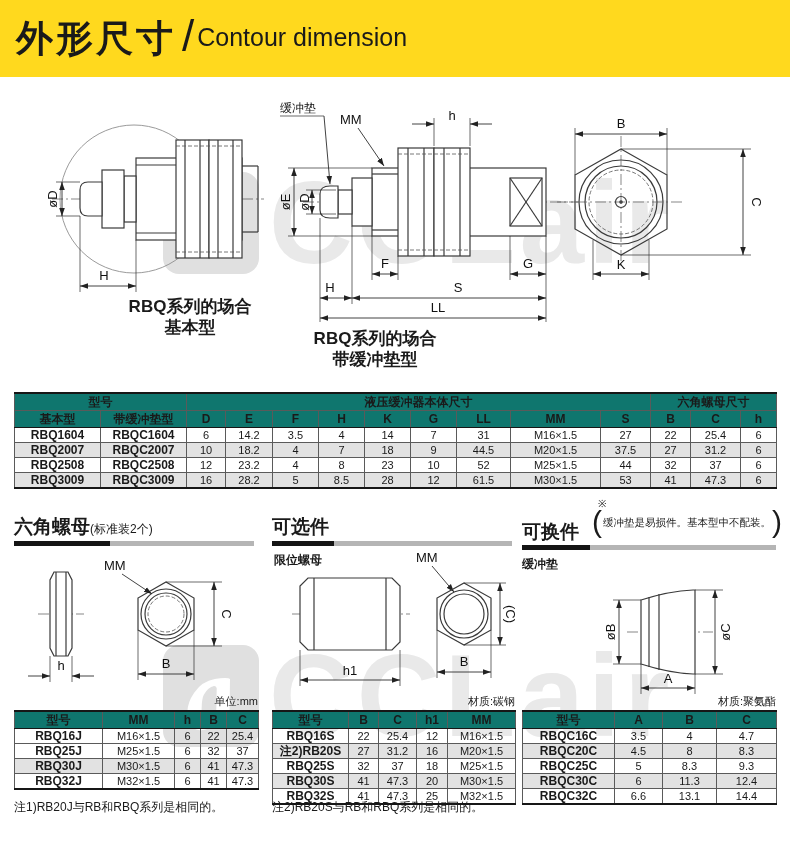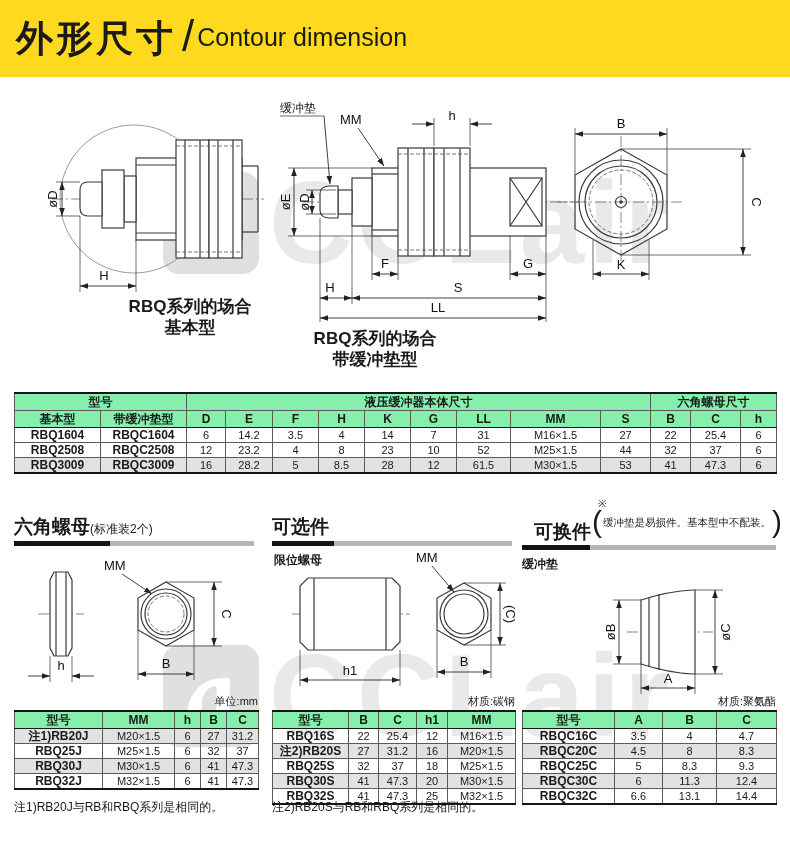--- a/index.html
+++ b/index.html
@@ -37,21 +37,21 @@
   .ext  { stroke:#2c2c2c; stroke-width:0.7; fill:none; }
   .dlbl { font-size:13px; fill:#111; }
   .dlbl-s { font-size:12px; fill:#111; }
   .cap { font-weight:bold; font-size:17px; text-align:center; }
 
   
   table { border-collapse:collapse; table-layout:fixed; width:100%; }
   .dtable { border-top:2px solid #161616; border-bottom:2px solid #161616; }
   .dtable th, .dtable td { border:1px solid #5a5a5a; text-align:center;
     font-size:11px; padding:0; white-space:nowrap; overflow:hidden; }
-  .dtable thead th { background:#86efac; font-weight:bold; font-size:12px; }
+  .dtable thead th { background:#0f766e; font-weight:bold; font-size:12px; }
   .dtable thead tr:last-child th { border-bottom:1.5px solid #161616; }
   .dtable td { height:14px; line-height:14px; background:transparent; }
   .dtable th { height:16px; line-height:16px; }
   .dtable tr.alt td { background:#e2e2e2; }
   .dtable td.model { font-weight:bold; font-size:12px; }
 
   .unit-note { font-size:11px; text-align:right; }
   .footnote { font-size:12px; }
 
   
@@ -282,20 +282,36 @@
           <td>4</td>
           <td>14</td>
           <td>7</td>
           <td>31</td>
           <td>M16×1.5</td>
           <td>27</td>
           <td>22</td>
           <td>25.4</td>
           <td>6</td>
         </tr>
+        <tr class="alt">
+          <td class="model">RBQ2007</td>
+          <td class="model">RBQC2007</td>
+          <td>10</td>
+          <td>18.2</td>
+          <td>4</td>
+          <td>7</td>
+          <td>18</td>
+          <td>9</td>
+          <td>44.5</td>
+          <td>M20×1.5</td>
+          <td>37.5</td>
+          <td>27</td>
+          <td>31.2</td>
+          <td>6</td>
+        </tr>
         <tr>
           <td class="model">RBQ2508</td>
           <td class="model">RBQC2508</td>
           <td>12</td>
           <td>23.2</td>
           <td>4</td>
           <td>8</td>
           <td>23</td>
           <td>10</td>
           <td>52</td>
@@ -332,21 +348,21 @@
     <i style="width:96px"></i>
   </div>
 
 <div class="ct sec-title" style="left:272px; top:514px;">
   <span class="big">可选件</span>
 </div>
 <div class="ct sec-bar" style="left:272px; top:541px; width:240px;">
     <i style="width:62px"></i>
   </div>
 
-<div class="ct sec-title" style="left:522px; top:519px;margin-left:12px;">
+<div class="ct sec-title" style="left:522px; top:519px;">
   <span class="big">可换件</span>
 </div>
 <div class="ct rep-note" style="left:592px; top:508px;">
   <span class="paren">(</span>
   <span class="note-lines">
     <span>缓冲垫是易损件。</span>
     <span>基本型中不配装。</span>
   </span>
   <span class="paren">)</span>
   <span class="note-mark">※</span>
@@ -460,26 +476,26 @@
     <thead>
       <tr>
         <th>型号</th>
         <th>MM</th>
         <th>h</th>
         <th>B</th>
         <th>C</th>
       </tr>
     </thead>
     <tbody>
-        <tr class="alt">
-          <td class="model">注1)RB20J</td>
-          <td>M20×1.5</td>
-          <td>6</td>
-          <td>27</td>
-          <td>31.2</td>
+        <tr>
+          <td class="model">RBQ16J</td>
+          <td>M16×1.5</td>
+          <td>6</td>
+          <td>22</td>
+          <td>25.4</td>
         </tr>
         <tr>
           <td class="model">RBQ25J</td>
           <td>M25×1.5</td>
           <td>6</td>
           <td>32</td>
           <td>37</td>
         </tr>
         <tr class="alt">
           <td class="model">RBQ30J</td>

